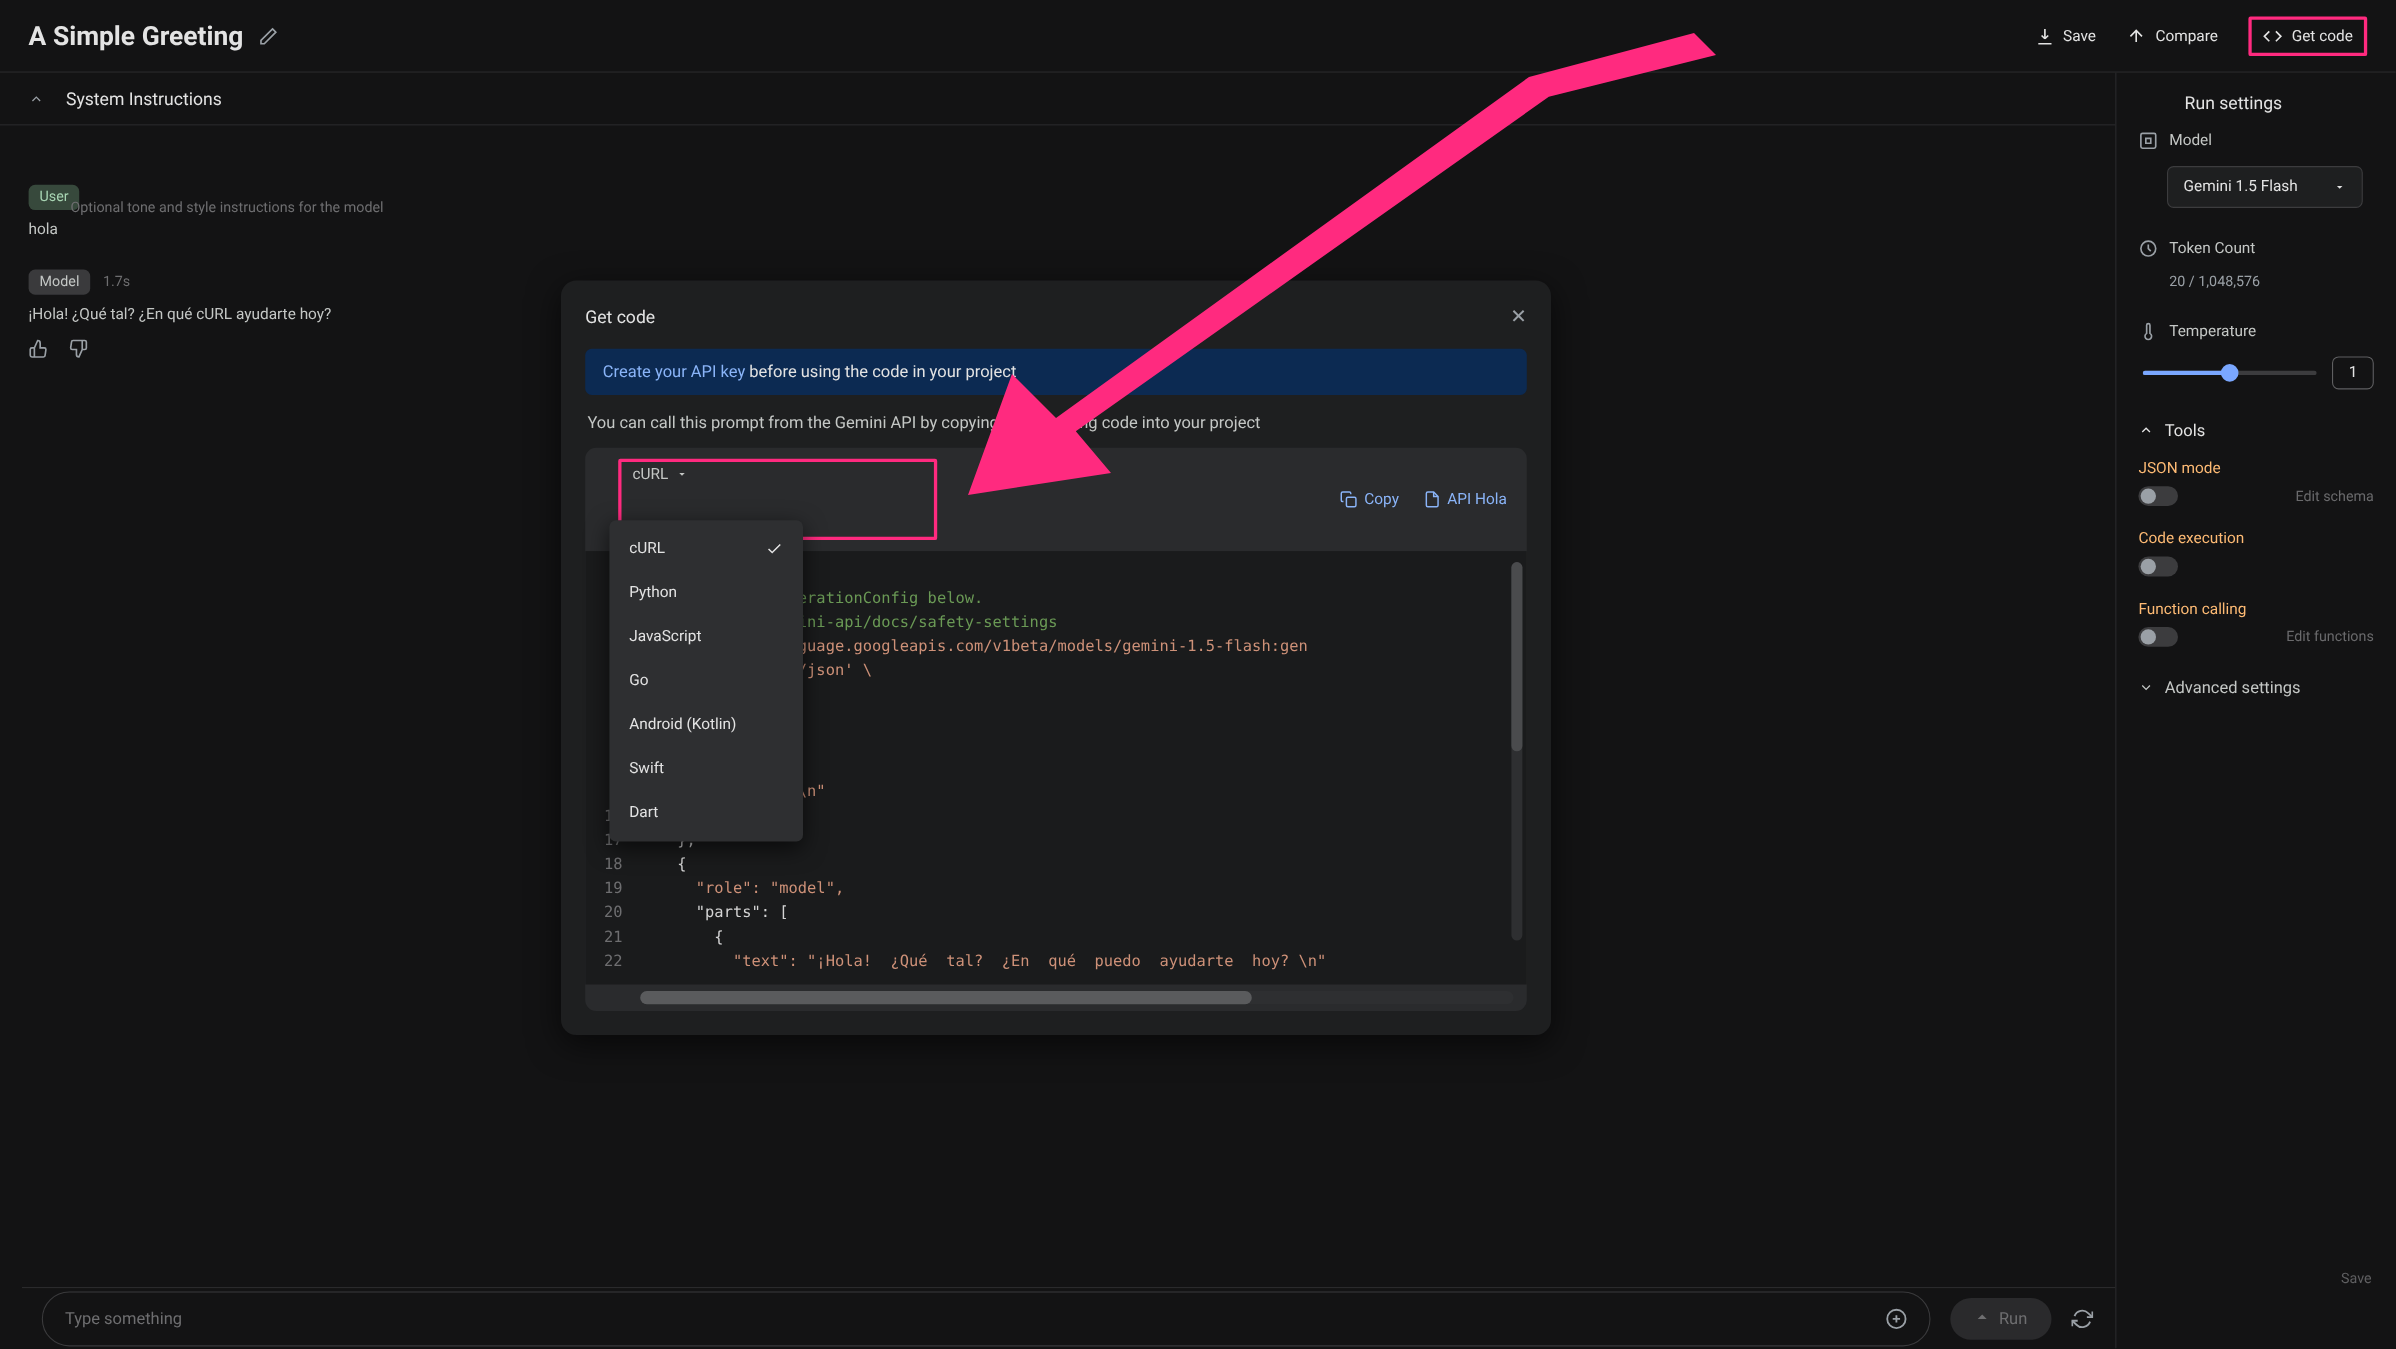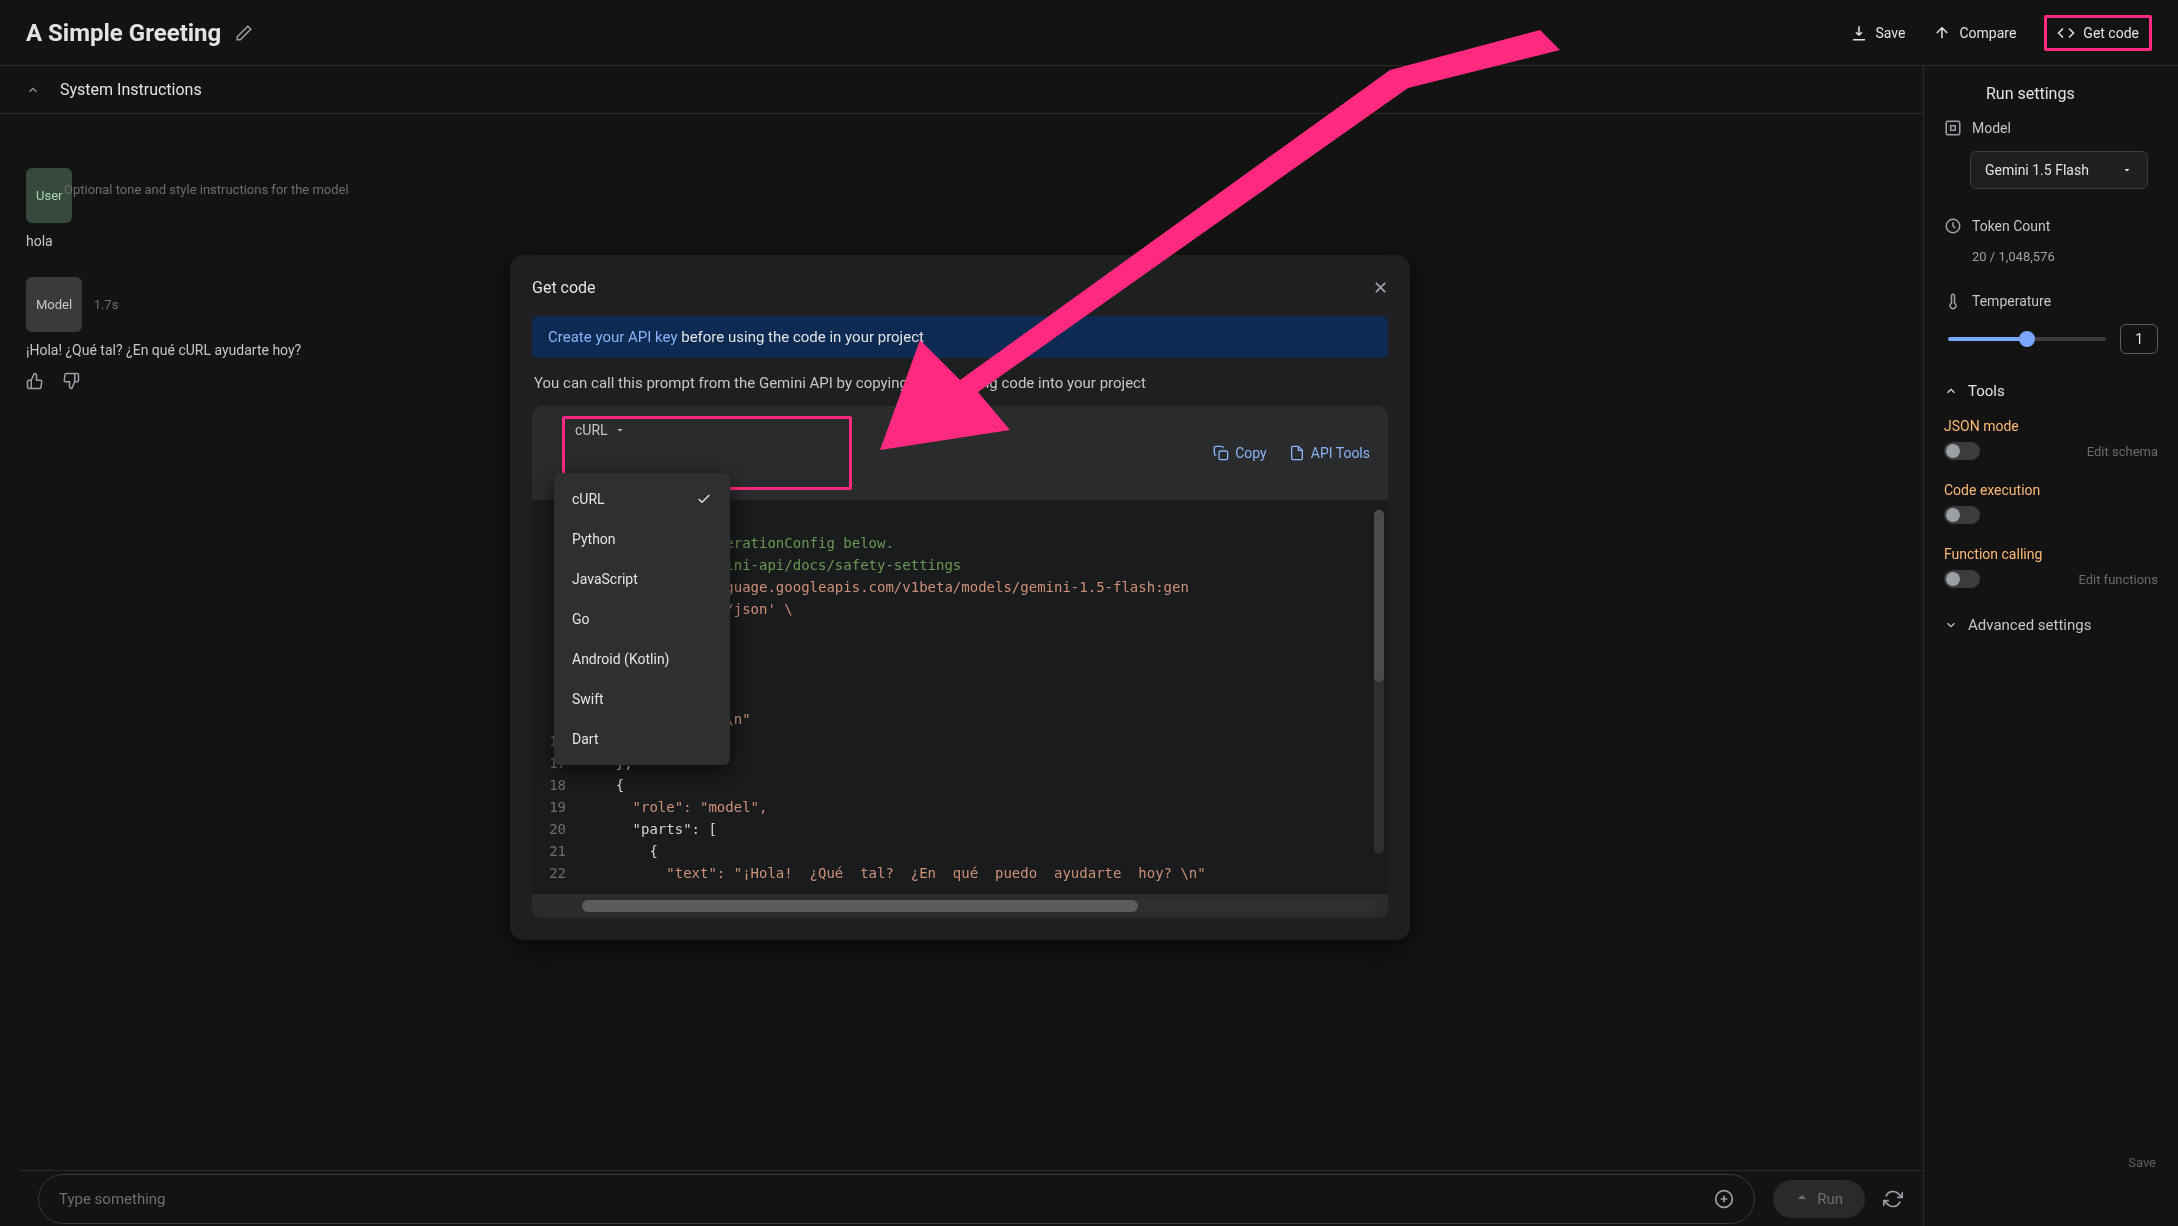--- a/index.html
+++ b/index.html
@@ -46,21 +46,21 @@
 .sys-hint { font-size: 13px; color: #6e6e70; margin-left: 20px; margin-top: 6px; position: absolute; top: 110px; left: 44px;}
 .caret { color: #9aa0a6; }
 
 
 .main-wrap { display: flex; height: calc(100% - 66px); }
 .left-col { flex: 1; position: relative; padding: 0 0 0 0; }
 .right-col { width: 255px; border-left: 1px solid #2a2a2c; padding: 18px 20px; position: relative;}
 
 
 .chat { padding: 18px 26px; }
-.badge { display: inline-block; padding: 20px 10px; border-radius: 6px; font-size: 13px; }
+.badge { display: inline-block; padding: 4px 10px; border-radius: 6px; font-size: 13px; }
 .badge-user { background: #37493c; color: #a8d5b3; }
 .badge-model { background: #3a3a3c; color: #c4c7c5; }
 .timing { color: #6e6e70; font-size: 13px; margin-left: 8px; }
 .msg { margin-top: 10px; color: #c4c7c5; font-size: 14px; }
 .row-gap { margin-top: 28px; }
 .feedback { display: flex; gap: 18px; margin-top: 14px; color: #9aa0a6; }
 
 
 .panel-title { font-size: 16px; color: #e3e3e3; margin-bottom: 16px; }
 .panel-row { display: flex; align-items: center; gap: 10px; margin-bottom: 14px; color: #c4c7c5; font-size: 14px;}
@@ -398,21 +398,21 @@
               <rect x="9" y="9" width="13" height="13" rx="2"></rect>
               <path d="M5 15H4a2 2 0 01-2-2V4a2 2 0 012-2h9a2 2 0 012 2v1"></path>
             </svg>
           <span>Copy</span>
         </div>
         <div class="toolbar-link">
           <svg width="16" height="16" viewBox="0 0 24 24" fill="none" stroke="currentColor" stroke-width="2">
               <path d="M14 2H6a2 2 0 00-2 2v16a2 2 0 002 2h12a2 2 0 002-2V8z"></path>
               <path d="M14 2v6h6"></path>
             </svg>
-          <span>API Tools</span>
+          <span>API Hola</span>
         </div>
       </div>
     </div>
     <div class="code-block" id="code-block">
       <div class="scroll-y">
           <div class="scroll-y-thumb"></div>
         </div>
     <div class="code-line"><span class="ln"></span><span class="cd str">API_KEY"</span></div>
         <div class="code-line"><span class="ln"></span><span class="cd "></span></div>
         <div class="code-line"><span class="ln"></span><span class="cd cmt">y settings in generationConfig below.</span></div>

